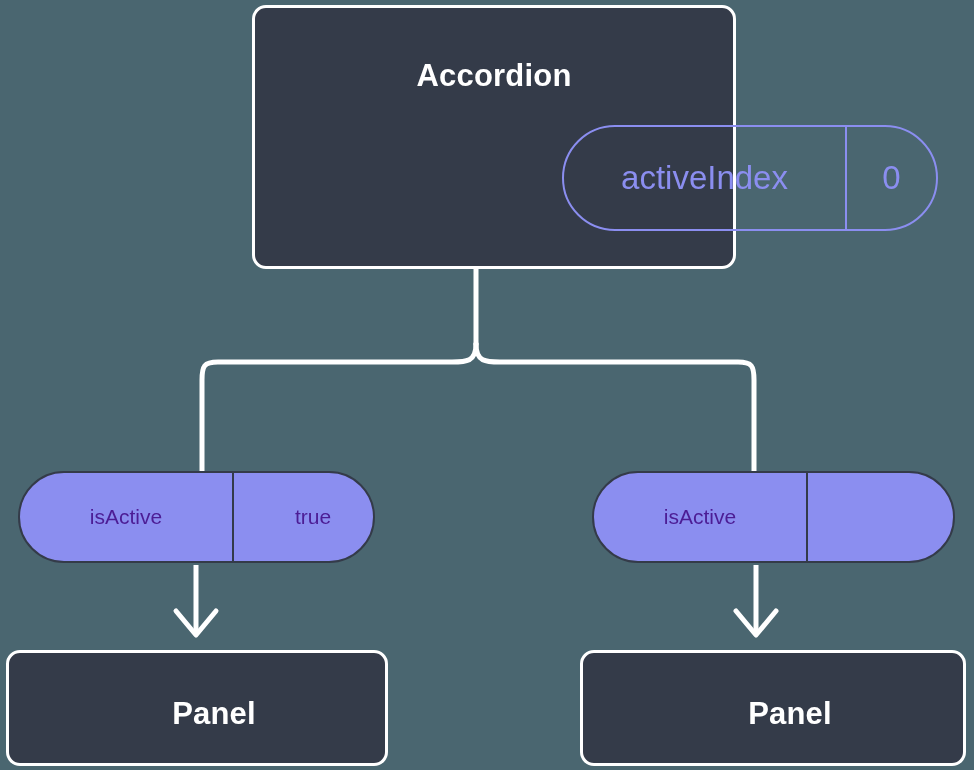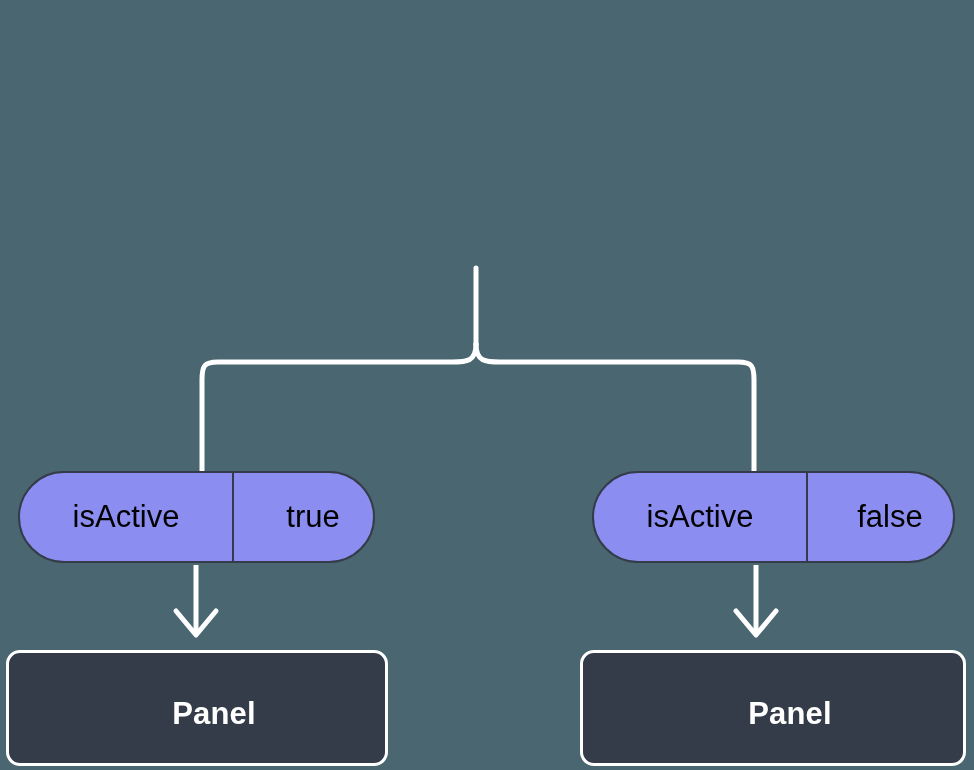--- a/index.html
+++ b/index.html
@@ -124,22 +124,22 @@
     left: 592px;
     top: 471px;
     width: 363px;
     height: 92px;
   }
   .pill-filled .pill-key,
   .pill-filled .pill-val {
     display: flex;
     align-items: center;
     justify-content: center;
-    color: #000000;
-    font-size: 31px;
+    color: #4c1d95;
+    font-size: 21px;
     white-space: nowrap;
   }
   #pill-left .pill-key { width: 212px; border-right: 2px solid #343b49; }
   #pill-right .pill-key { width: 212px; border-right: 2px solid #343b49; }
   .pill-filled .pill-val { flex: 1; padding-left: 19px; }
 </style>
 </head>
 <body>
 
 <div id="stage">
@@ -151,29 +151,36 @@
     <path d="M 476 344 C 476 362 466 362 452 362 L 218 362 C 204 362 202 366 202 380 L 202 471" fill="none" stroke="#ffffff" stroke-width="5" stroke-linecap="round" stroke-linejoin="round"></path>
     <path d="M 476 344 C 476 362 486 362 500 362 L 738 362 C 752 362 754 366 754 380 L 754 471" fill="none" stroke="#ffffff" stroke-width="5" stroke-linecap="round" stroke-linejoin="round"></path>
 
     <path d="M 196 565 L 196 633" fill="none" stroke="#ffffff" stroke-width="5" stroke-linecap="butt"></path>
     <path d="M 176 611 L 196 635 L 216 611" fill="none" stroke="#ffffff" stroke-width="5" stroke-linecap="round" stroke-linejoin="round"></path>
 
     <path d="M 756 565 L 756 633" fill="none" stroke="#ffffff" stroke-width="5" stroke-linecap="butt"></path>
     <path d="M 736 611 L 756 635 L 776 611" fill="none" stroke="#ffffff" stroke-width="5" stroke-linecap="round" stroke-linejoin="round"></path>
   </svg>
 
+  <div id="accordion-box" class="node-box">
+    <div class="node-title">Accordion</div>
+
+    <div id="accordion-state-pill" class="pill-outline">
+      <div class="pill-key">activeIndex</div>
+      <div class="pill-val">0</div>
+    </div>
+  </div>
 
   <div id="pill-left" class="pill-filled">
     <div class="pill-key">isActive</div>
     <div class="pill-val">true</div>
   </div>
 
   <div id="pill-right" class="pill-filled">
     <div class="pill-key">isActive</div>
-    <div class="pill-val">false</div>
   </div>
 
   <div id="panel-box-left" class="node-box">
     <div class="node-title panel-title">Panel</div>
   </div>
 
   <div id="panel-box-right" class="node-box">
     <div class="node-title panel-title">Panel</div>
   </div>
 

